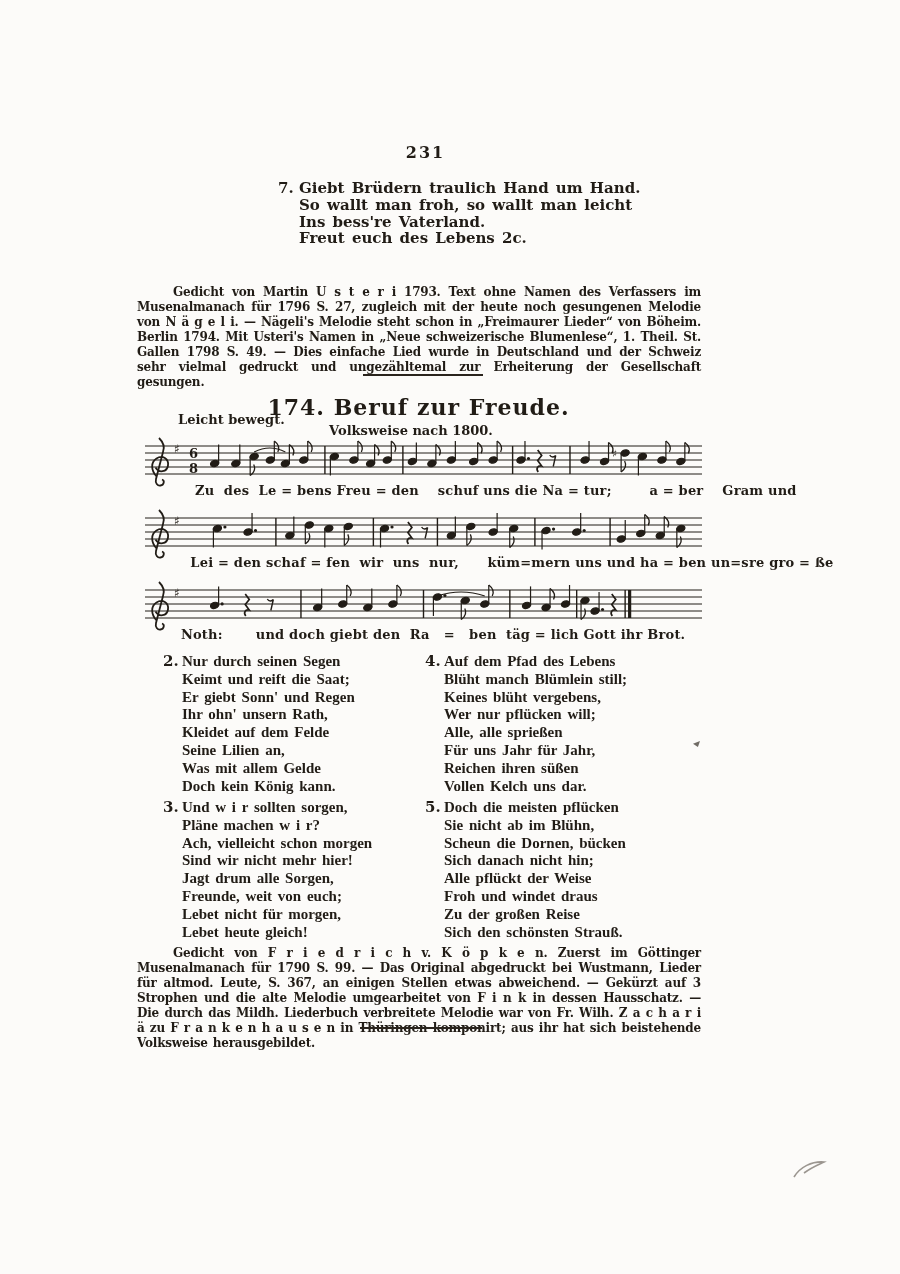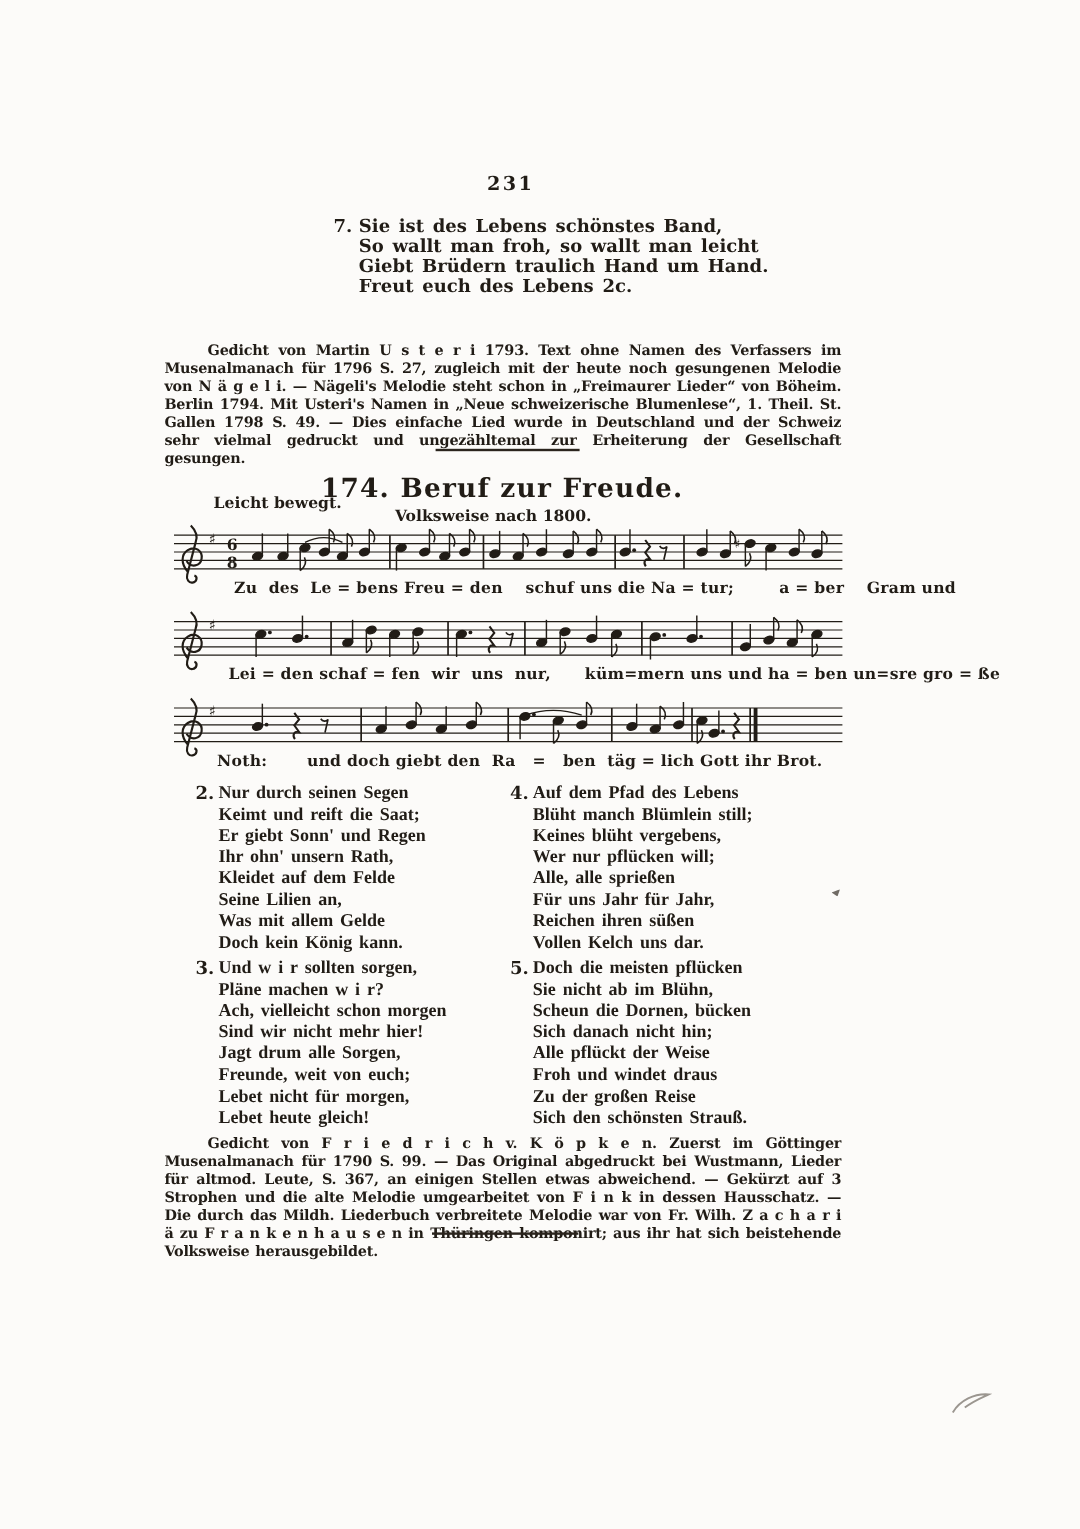--- a/index.html
+++ b/index.html
@@ -41,23 +41,23 @@
     clip-path:polygon(0 45%,100% 0,70% 100%);opacity:.8;}
 </style>
 </head>
 <body>
 
 <div class="abs page-number">231</div>
 
 <div class="abs stanza7">
   <span class="num">7.</span>
   <div class="lines">
-    <div>Sie ist des Lebens schönstes Band,</div>
+    <div>Giebt Brüdern traulich Hand um Hand.</div>
     <div>So wallt man froh, so wallt man leicht</div>
-    <div>Giebt Brüdern traulich Hand um Hand.</div>
+    <div>Ins bess're Vaterland.</div>
     <div>Freut euch des Lebens 2c.</div>
   </div>
 </div>
 
 <div class="abs note-para note1">Gedicht von Martin U s t e r i 1793.  Text ohne Namen des Verfassers im Musenalmanach für 1796 S. 27, zugleich mit der heute noch gesungenen Melodie von N ä g e l i. — Nägeli's Melodie steht schon in „Freimaurer Lieder“ von Böheim.  Berlin 1794.  Mit Usteri's Namen in „Neue schweizerische Blumenlese“, 1. Theil.  St. Gallen 1798 S. 49. — Dies einfache Lied wurde in Deutschland und der Schweiz sehr vielmal gedruckt und ungezähltemal zur Erheiterung der Gesellschaft gesungen.</div>
 
 <div class="abs rule rule-top"></div>
 
 <div class="abs song-title">174.  Beruf zur Freude.</div>
 <div class="abs tempo">Leicht bewegt.</div>

